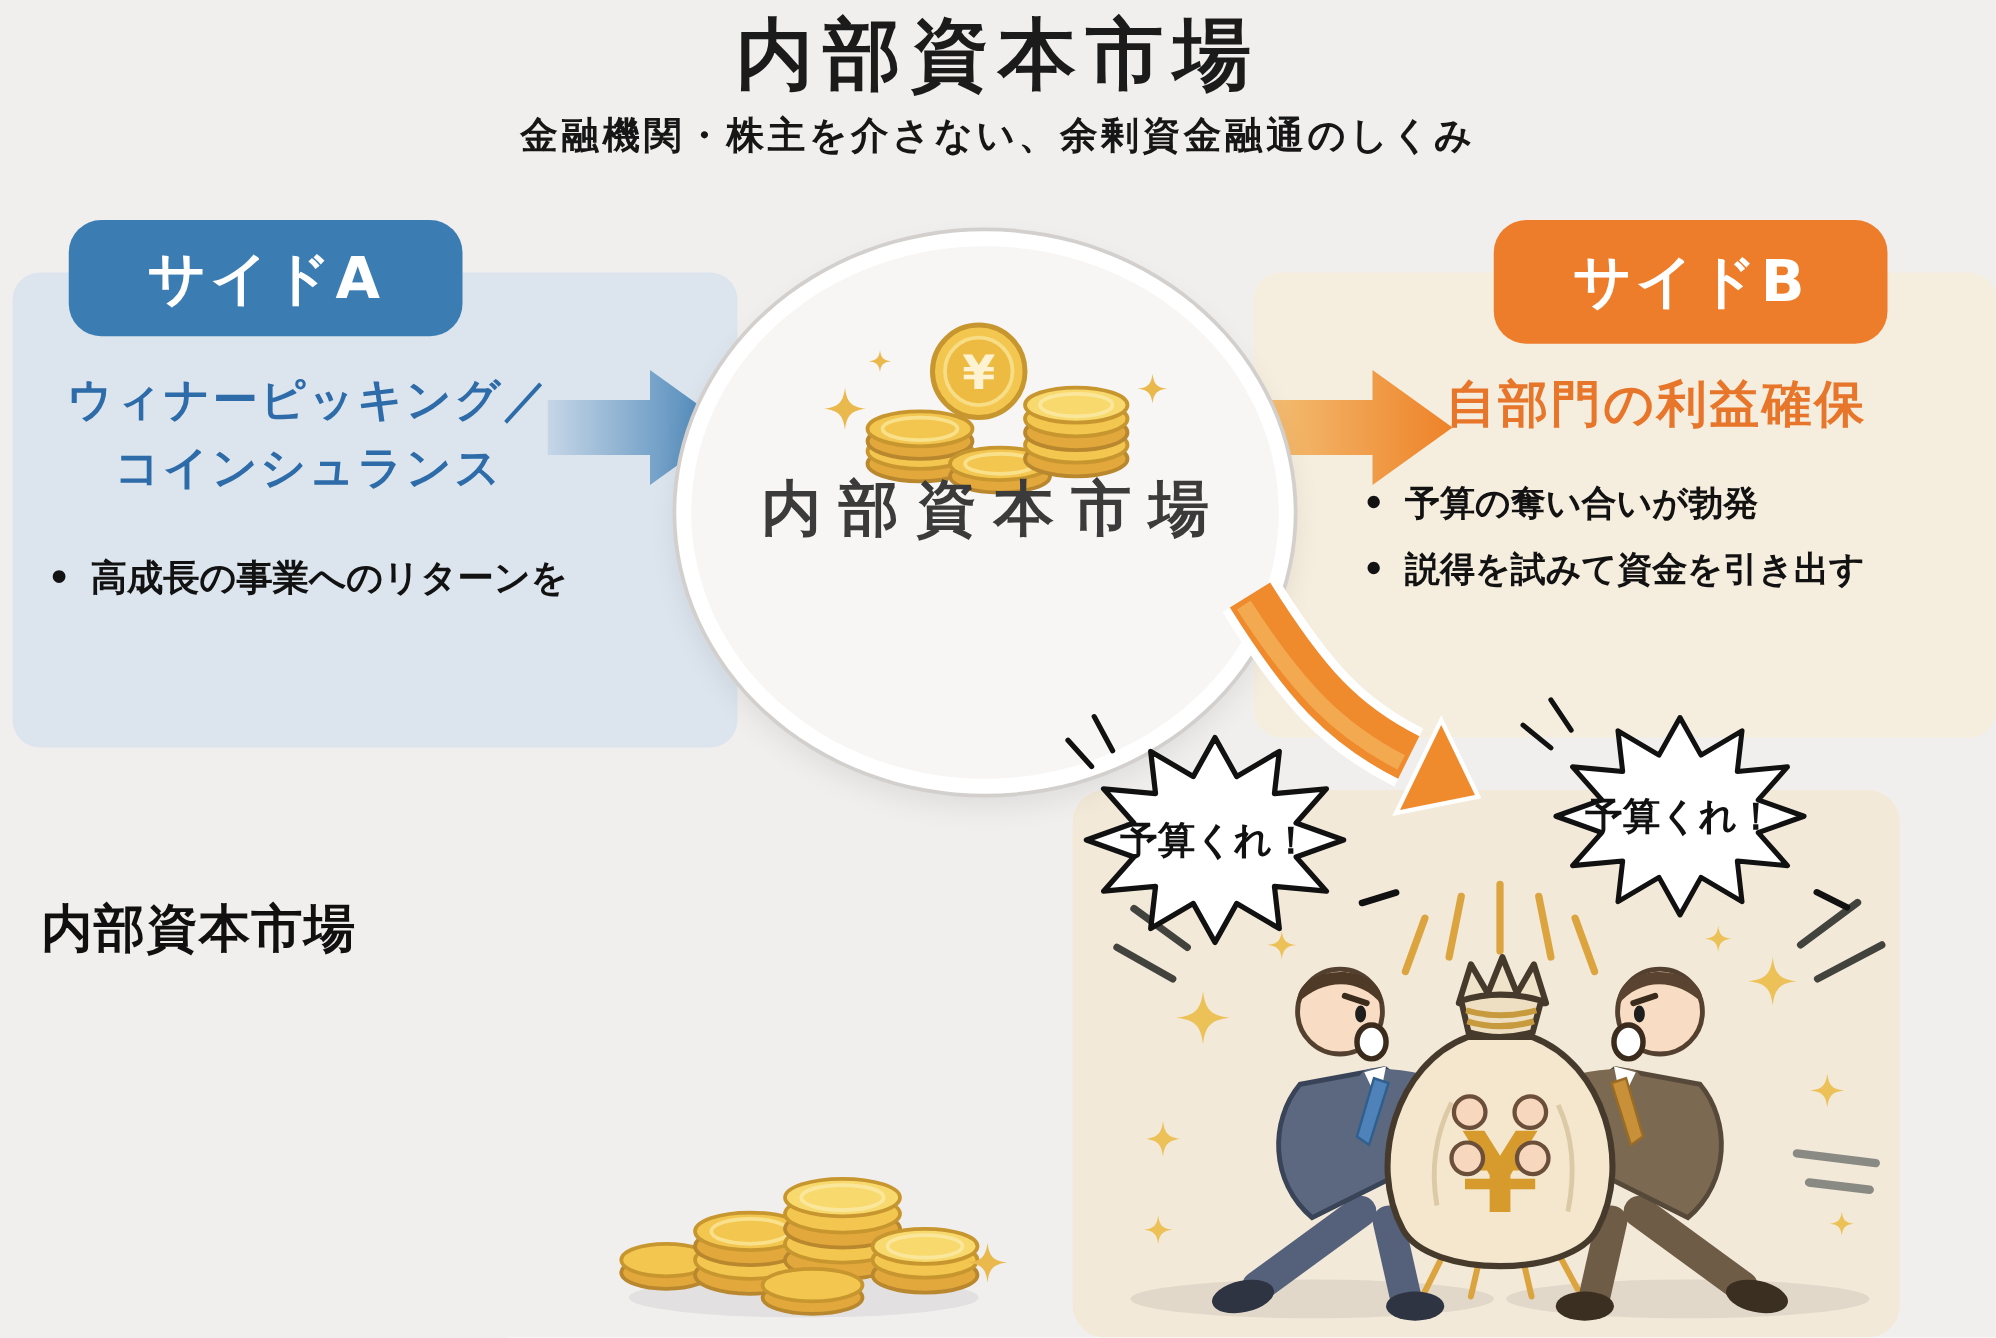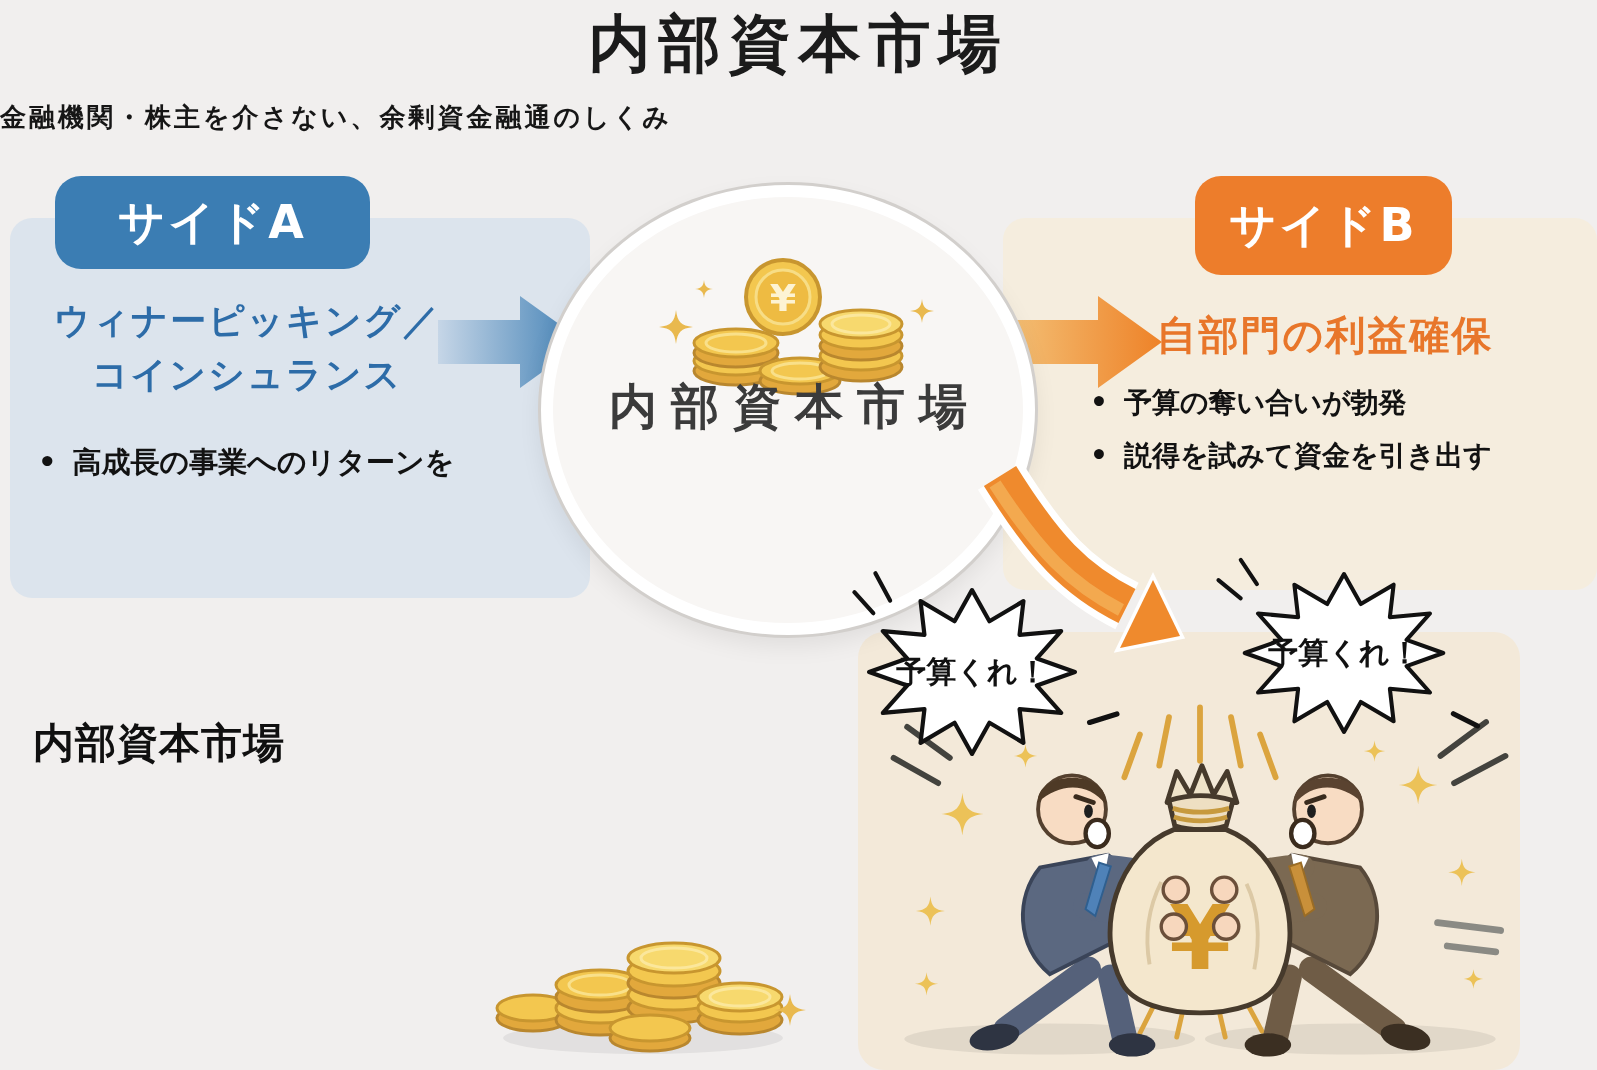--- a/index.html
+++ b/index.html
@@ -3,21 +3,21 @@
 <meta charset="utf-8">
 <style>
   html,body{margin:0;padding:0;}
   body{font-family:"DejaVu Sans","Liberation Sans",sans-serif;}
   #stage{position:relative;width:1597px;height:1070px;background:#f1efee;overflow:hidden;}
   .abs{position:absolute;}
 
   
   .title{left:0;top:2px;width:100%;text-align:center;font-size:62px;font-weight:900;
          color:#1b1b1b;letter-spacing:8px;}
-  .subtitle{left:0;top:100px;width:100%;text-align:left;font-size:26px;font-weight:800;
+  .subtitle{left:0;top:88px;width:100%;text-align:center;font-size:30px;font-weight:800;
          color:#161616;letter-spacing:3px;}
 
   
   .panel-a{left:10px;top:218px;width:580px;height:380px;background:#dce4ed;border-radius:22px;z-index:1;}
   .badge{display:flex;align-items:center;justify-content:center;border-radius:26px;
          color:#fff;font-size:46px;font-weight:800;letter-spacing:3px;z-index:6;}
   .badge-a{left:55px;top:176px;width:315px;height:93px;background:#3b7db3;}
   .head-a{left:12px;top:294px;width:470px;text-align:center;color:#2d6ca8;
           font-size:36px;font-weight:800;line-height:1.5;letter-spacing:2px;z-index:2;}
   .bullets{z-index:2;color:#121212;font-weight:800;}
@@ -35,23 +35,23 @@
   
   .circle{left:541px;top:185px;width:494px;height:450px;border-radius:50%;
           background:#f8f6f4;border:12px solid #ffffff;box-sizing:border-box;
           box-shadow:0 0 0 3px #d2cfcc,0 10px 24px rgba(0,0,0,.08);z-index:3;}
   .circle-coins{left:95px;top:52px;}
   .circle-label{left:0;top:178px;width:100%;text-align:center;font-size:48px;font-weight:900;
           color:#3b3b3b;letter-spacing:14px;text-indent:14px;}
 
   
   .panel-b{left:1003px;top:218px;width:594px;height:372px;background:#f5edde;border-radius:22px;z-index:1;}
-  .badge-b{left:1195px;top:176px;width:257px;height:99px;background:#ed7d2b;justify-content:center;}
+  .badge-b{left:1195px;top:176px;width:315px;height:99px;background:#ed7d2b;justify-content:center;}
   .head-b{left:1075px;top:296px;width:500px;text-align:center;color:#e8762a;
-          font-size:40px;font-weight:900;letter-spacing:2px;z-index:2;margin-top:12px;}
+          font-size:40px;font-weight:900;letter-spacing:2px;z-index:2;}
   .bullets-b{left:1090px;top:376px;font-size:28px;line-height:1.9;width:500px;}
 
   
   .note{left:33px;top:710px;width:720px;font-size:41px;font-weight:900;color:#101010;
         line-height:1.62;letter-spacing:1px;z-index:2;}
   .coins-bottom{left:478px;top:858px;z-index:2;}
 
   
   .panel-fight{left:858px;top:632px;width:662px;height:438px;background:#f3e9d9;border-radius:26px;z-index:1;}
   .men-svg{left:880px;top:688px;z-index:4;}

